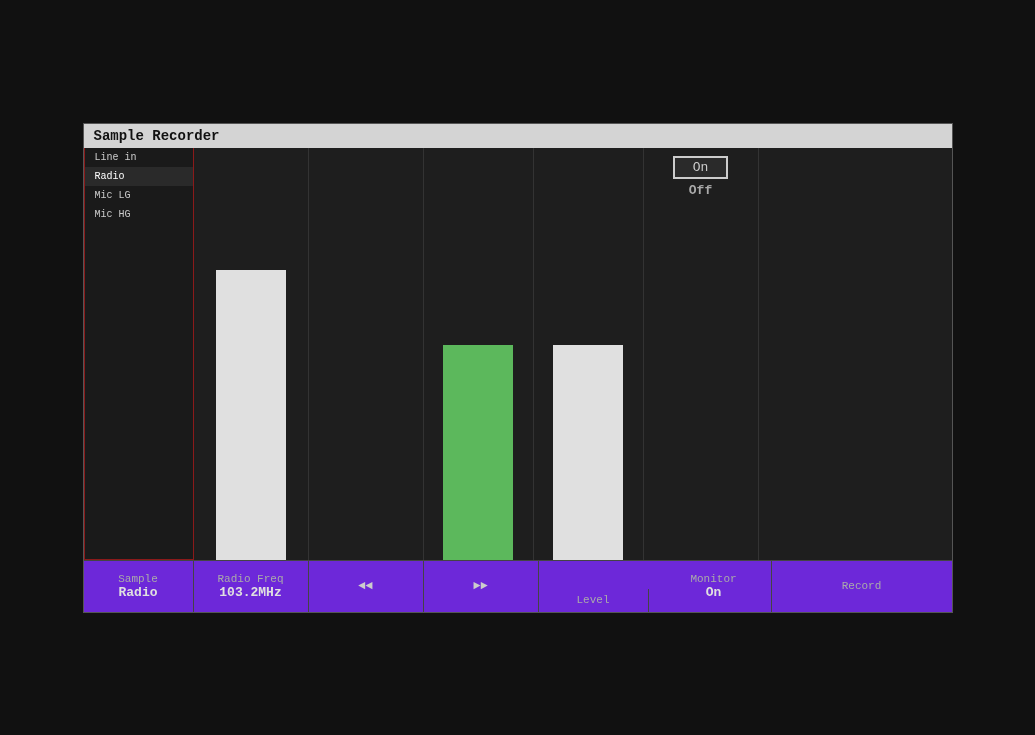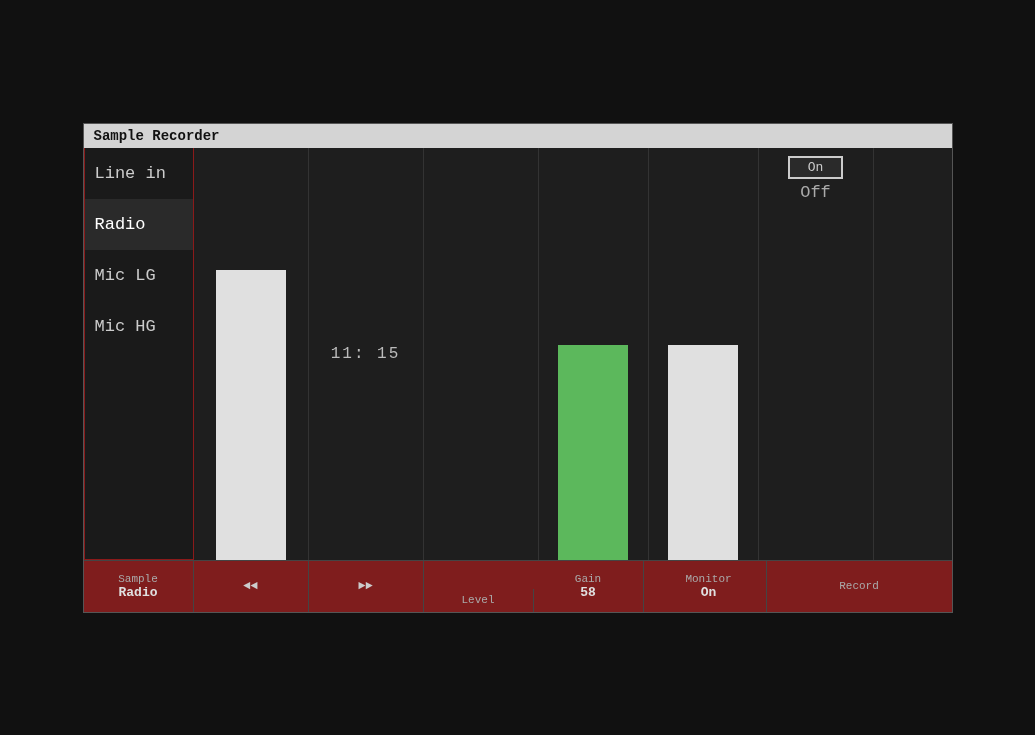--- a/index.html
+++ b/index.html
@@ -6,21 +6,21 @@
     body {
       background: #111;
       width: 1035px;
       height: 735px;
       display: flex;
       align-items: center;
       justify-content: center;
       font-family: 'Courier New', Courier, monospace;
     }
     .app-window {
-      background: #7f1d1d;
+      background: #6d28d9;
       border: 1px solid #555;
       width: 870px;
       height: 490px;
       display: flex;
       flex-direction: column;
     }
     .title-bar {
       background: #d4d4d4;
       color: #111;
       padding: 4px 10px;
@@ -37,23 +37,23 @@
     .source-list {
       width: 110px;
       background: #1a1a1a;
       border: 1px solid #8b1a1a;
       border-top: none;
       display: flex;
       flex-direction: column;
       flex-shrink: 0;
     }
     .source-item {
-      padding: 16px 10px;
+      padding: 4px 10px;
       color: #ccc;
-      font-size: 17px;
+      font-size: 10px;
       cursor: pointer;
     }
     .source-item.selected {
       background: #2a2a2a;
       color: #fff;
     }
     
     .radio-freq-col {
       width: 115px;
       background: #1e1e1e;
@@ -143,21 +143,22 @@
       background: #2a2a2a;
       color: #ccc;
       padding: 2px 18px;
       font-family: 'Courier New', Courier, monospace;
       font-size: 13px;
       cursor: pointer;
       margin-bottom: 4px;
     }
     .monitor-off {
       color: #aaa;
-      font-size: 17px;
+      font-size: 13px;
+      font-weight: bold;
     }
     
     .record-col {
       flex: 1;
       background: #1e1e1e;
       display: flex;
       flex-direction: column;
       align-items: center;
       justify-content: center;
     }
@@ -223,23 +224,20 @@
       </div>
       <div class="source-item">
         <span>Mic HG</span>
       </div>
     </div>
 
     <div class="radio-freq-col">
       <div class="freq-bar" style="height: 290px;"></div>
     </div>
 
-    <div class="rewind-col">
-      <span class="time-display">11: 15</span>
-    </div>
 
     <div class="ffwd-col">
     </div>
 
     <div class="level-col">
       <div class="level-bar" style="height: 215px; background: #5cb85c;"></div>
     </div>
 
     <div class="gain-col">
       <div class="gain-bar" style="height: 215px;"></div>
@@ -253,32 +251,32 @@
     <div class="record-col">
     </div>
 
   </div>
 
   <div class="status-bar">
     <div class="status-cell status-source">
       <span class="label">Sample</span>
       <span class="value">Radio</span>
     </div>
+    <div class="status-cell status-freq">
+      <span class="label">Radio Freq</span>
+      <span class="value">103.2MHz</span>
+    </div>
     <div class="status-cell status-rw">
       <span>◄◄</span>
     </div>
     <div class="status-cell status-ff">
       <span>►►</span>
     </div>
     <div class="status-cell status-level">
       <span class="label">Level</span>
-    </div>
-    <div class="status-cell status-gain">
-      <span class="label">Gain</span>
-      <span class="value">58</span>
     </div>
     <div class="status-cell status-monitor">
       <span class="label">Monitor</span>
       <span class="value">On</span>
     </div>
     <div class="status-cell status-record">
       <span class="label">Record</span>
     </div>
   </div>
 </div>

